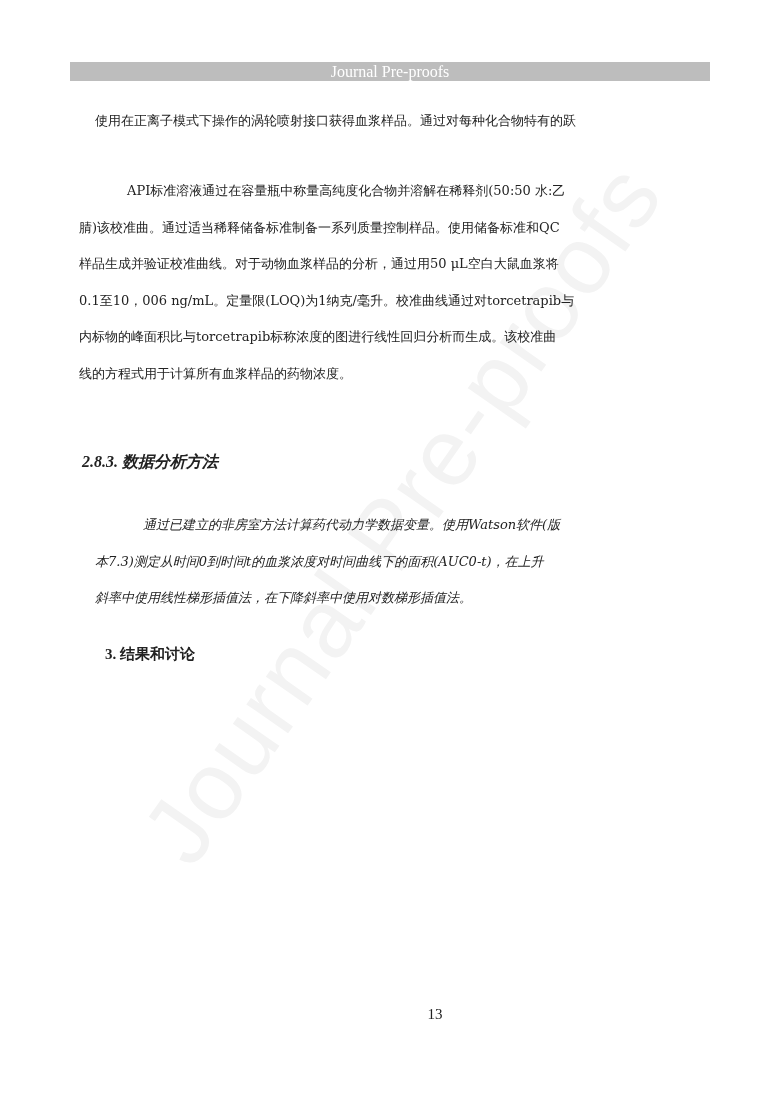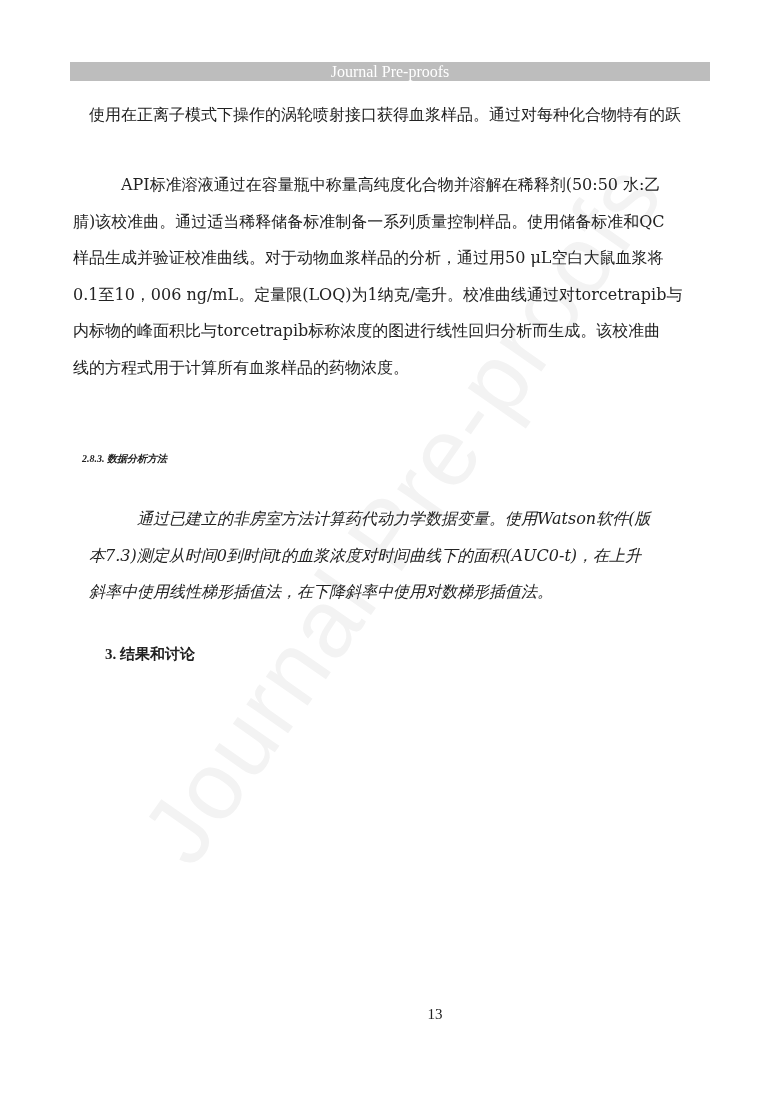--- a/index.html
+++ b/index.html
@@ -1,23 +1,23 @@
 <!DOCTYPE html>
 <html><head>
 <meta charset="utf-8">
 <style>
   html, body { margin: 0; padding: 0; background: #ffffff; }
   body { width: 780px; height: 1103px; position: relative; overflow: hidden; font-family: "DejaVu Serif", "Liberation Serif", serif; color: #222; }
   .header-bar { position: absolute; left: 70px; top: 62px; width: 640px; height: 19px; background: #bdbdbd; }
   .header-text { position: absolute; left: 0; right: 0; top: 0; text-align: center; font-family: "Liberation Serif", serif; font-size: 16px; line-height: 19px; color: #ffffff; }
   .watermark { position: absolute; left: 60px; top: 440px; font-family: "Liberation Sans", sans-serif; font-size: 96px; color: #f3f3f3; transform: rotate(-55deg); transform-origin: left top; white-space: nowrap; pointer-events: none; left: 120px; top: 820px; letter-spacing: 2px; }
-  .para { font-size: 16px; line-height: 36.5px; margin: 7px; }
+  .para { font-size: 13px; line-height: 36.5px; margin: 13px; }
   .para .line { display: block; white-space: nowrap; }
   .indent { padding-left: 48px; }
-  .heading-italic { font-family: "Liberation Serif", serif; font-style: italic; font-size: 10px; margin: 0; position: absolute; left: 82px; top: 452px; }
+  .heading-italic { font-family: "Liberation Serif", serif; font-style: italic; font-size: 16px; margin: 0; position: absolute; left: 82px; top: 452px; }
   .heading-bold { font-family: "Liberation Serif", serif; font-weight: bold; font-size: 15px; margin: 12px; position: absolute; left: 93px; top: 633px; }
   .page-number { position: absolute; left: 0; width: 870px; top: 1006px; text-align: center; font-family: "Liberation Serif", serif; font-size: 15px; }
   .block1 { position: absolute; left: 82px; top: 90px; }
   .block2 { position: absolute; left: 66px; top: 160px; }
   .block3 { position: absolute; left: 82px; top: 494px; font-style: italic; }
 </style>
 </head>
 <body>
 
 <div class="header-bar">

